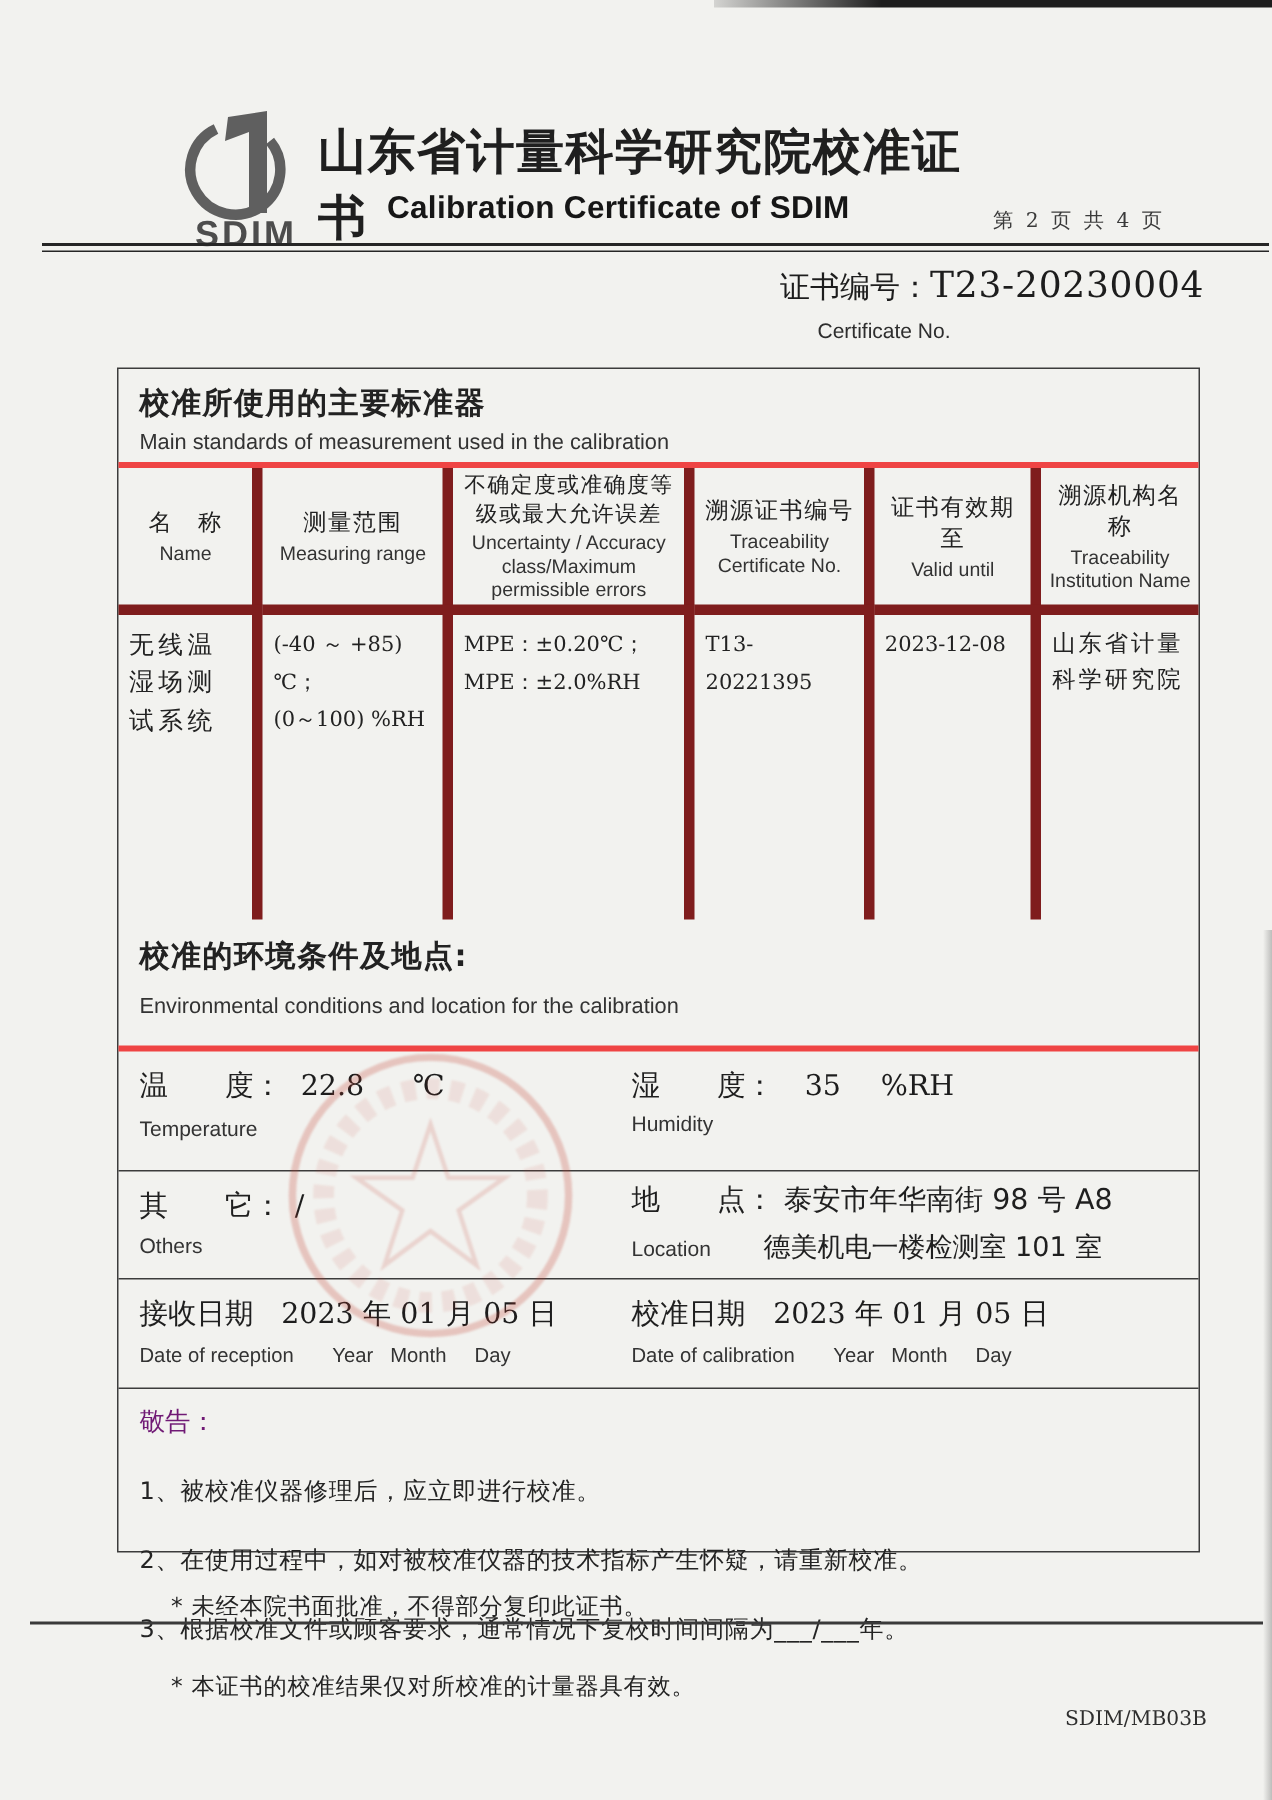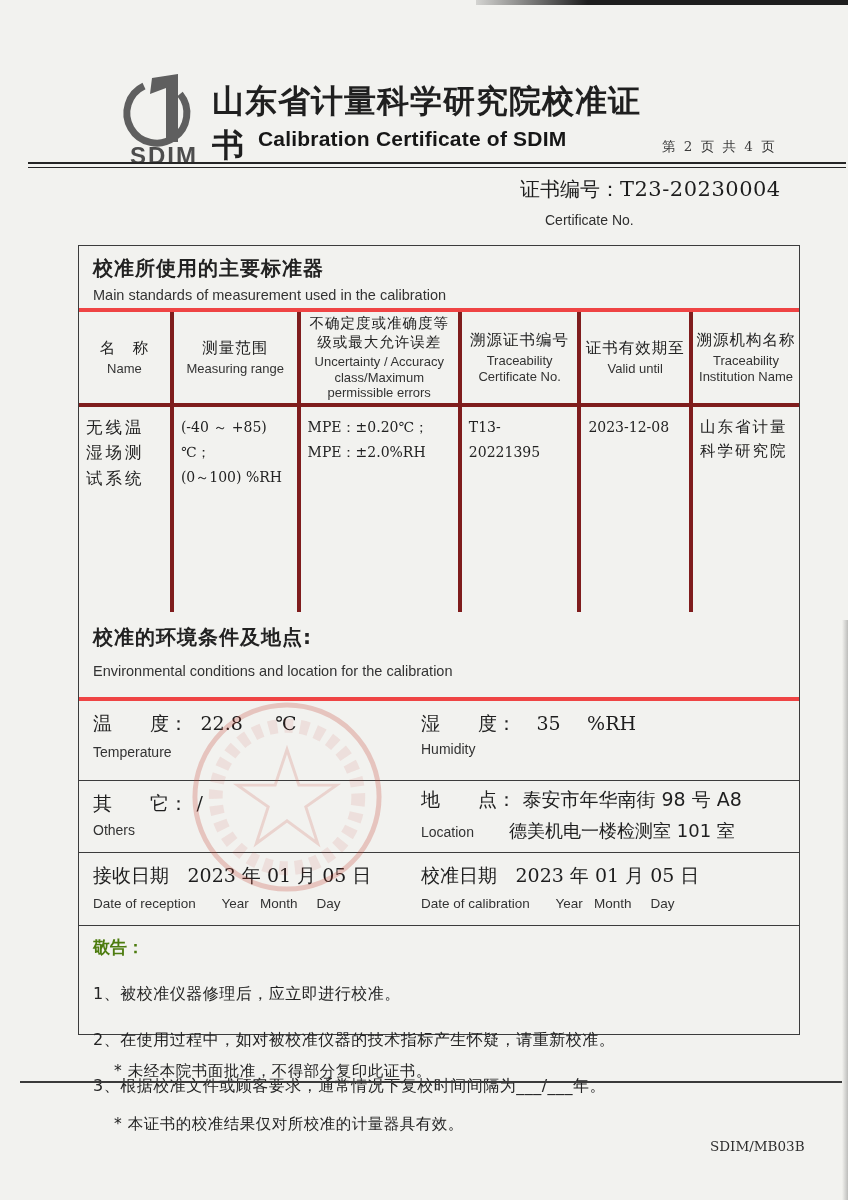--- a/index.html
+++ b/index.html
@@ -40,37 +40,37 @@
   }
   .page-info {
     position: absolute; left: 662px; top: 138px;
     font-size: 13.5px; color: #3a3a3a; letter-spacing: 2px;
   }
   .double-rule {
     position: absolute; left: 28px; top: 162px; width: 818px; height: 6px;
     border-top: 2.5px solid #262626; border-bottom: 1.5px solid #262626;
   }
   .cert-no { position: absolute; left: 520px; top: 176px; font-size: 20px; color: #1d1d1d; }
-  .cert-no .val { font-size: 21px; letter-spacing: 0.5px; }
+  .cert-no .val { font-size: 24px; letter-spacing: 0.5px; }
   .cert-no-en { position: absolute; left: 545px; top: 212px; font-size: 14px; color: #2e2e2e; }
 
   
   .main-box {
     position: absolute; left: 78px; top: 245px; width: 722px; height: 790px;
     border: 1.5px solid #3c3c3c;
   }
   .sect { position: absolute; left: 0; width: 100%; border-bottom: 4px solid #ef4444; }
   .sect-title-cn { font-size: 20px; font-weight: 600; color: #222; letter-spacing: 1px; }
   .sect-title-en { font-size: 14.5px; color: #333; margin-top: 5px; }
 
   .standards-title { top: 0; height: 66px; padding: 9px 14px 0; }
 
   .std-table-wrap { position: absolute; top: 66px; left: 0; width: 100%; height: 298px; }
   table.std { width: 100%; height: 298px; border-collapse: collapse; table-layout: fixed; }
-  table.std th, table.std td { border: 4px solid #7f1d1d; }
+  table.std th, table.std td { border: 7px solid #7f1d1d; }
   table.std th { font-weight: 400; text-align: center; vertical-align: middle; padding: 2px 3px; }
   table.std tr.hdr { height: 91px; }
   table.std tr.body-row { height: 207px; }
   table.std td { vertical-align: top; padding: 8px 7px; text-align: left; }
   table.std th:first-child, table.std td:first-child { border-left: none; }
   table.std th:last-child,  table.std td:last-child  { border-right: none; }
   table.std tr.hdr th { border-top: none; }
   table.std tr.body-row td { border-bottom: none; }
   .th-cn { display: block; font-size: 15.5px; color: #222; letter-spacing: 1px; }
   .th-en { display: block; font-size: 13px; color: #333; line-height: 1.2; margin-top: 2px; }
@@ -91,21 +91,21 @@
   .sub-en { font-size: 14px; color: #333; margin-top: 7px; }
   .loc-line2 { margin-top: 6px; display: flex; align-items: baseline; }
   .loc-line2 .en { font-size: 14px; width: 88px; }
   .loc-line2 .v { font-size: 18px; color: #1f1f1f; }
 
   .date-main .val-serif { margin-left: 14px; }
   .date-sub { font-size: 13.5px; color: #333; margin-top: 7px; }
   .date-sub .ymd { margin-left: 22px; }
 
   .notice { position: absolute; top: 680px; left: 0; width: 100%; padding: 10px 14px 0; }
-  .notice-title { font-size: 17px; font-weight: 700; color: #4d7c0f; }
+  .notice-title { font-size: 17px; font-weight: 400; color: #701a75; }
   .notice-item { font-size: 16px; color: #242424; margin-top: 25px; letter-spacing: 0.5px; }
 
   
   .sep-rule { position: absolute; left: 20px; top: 1081px; width: 822px; height: 2px; background: #3a3a3a; }
   .footer-note { position: absolute; left: 114px; font-size: 15.5px; color: #242424; letter-spacing: 0.5px; }
   .fn1 { top: 1061px; }
   .fn2 { top: 1114px; }
   .form-code {
     position: absolute; left: 678px; top: 1138px; font-size: 13.5px; color: #2e2e2e;
     font-family: "DejaVu Serif", "Liberation Serif", serif;

